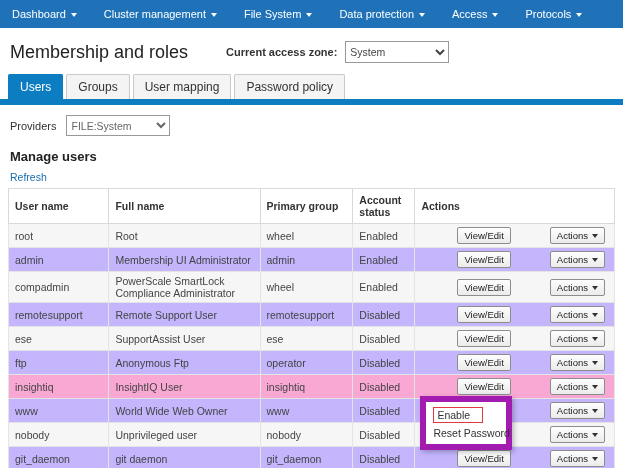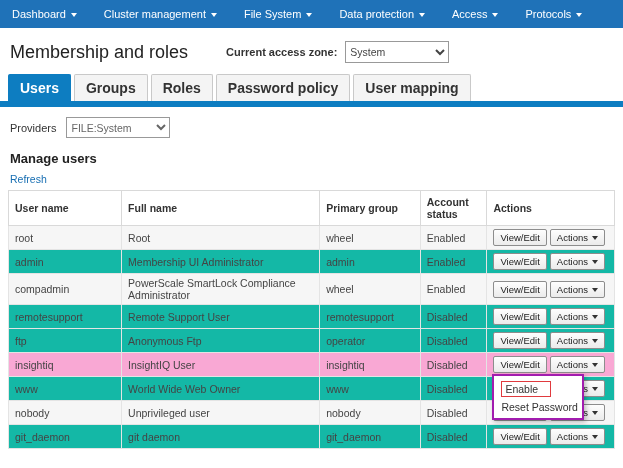--- a/index.html
+++ b/index.html
@@ -27,55 +27,55 @@
   .page-title { font-size: 18px; color: #222; font-weight: 400; }
   .zone-group { display: flex; align-items: center; gap: 8px; margin-left: 38px; }
   .zone-label { font-size: 11px; font-weight: 700; }
   select {
     font-family: "Liberation Sans", sans-serif; font-size: 10.5px;
     height: 22px; width: 104px; border: 1px solid #999; background: #fff; color: #444;
   }
   
   .tabs { display: flex; gap: 3px; padding: 0 8px; margin-top: 7px; }
   .tab {
-    font-size: 14px; font-weight: 700; padding: 5px 11px; cursor: pointer;
+    font-size: 12px; font-weight: 400; padding: 5px 11px; cursor: pointer;
     border: 1px solid #c9c9c9; border-bottom: none; border-radius: 2px 2px 0 0;
     background: #f4f4f4; color: #333;
   }
   .tab.active { background: #0d7dc1; border-color: #0d7dc1; color: #fff; }
   .blue-bar { height: 6px; background: #0d7dc1; width: 100%; }
   
   .providers-row { display: flex; align-items: center; gap: 10px; padding: 10px 10px 0 10px; font-size: 11px; }
   .providers-row select { height: 21px; color: #666; }
   
   .section-title { padding: 13px 10px 0 10px; font-size: 13px; font-weight: 700; color: #222; }
   .refresh-link { display: inline-block; padding: 7px 10px 5px 10px; font-size: 10.5px; color: #176eb2; text-decoration: none; cursor: pointer; }
   
   .table-wrap { margin: 0 8px; }
   table { width: 100%; border-collapse: collapse; font-size: 10.5px; }
   th {
     text-align: left; font-weight: 700; color: #333; background: #fff;
     border: 1px solid #d9d9d9; padding: 5px 6px;
   }
   td { border: 1px solid #e4e4e4; padding: 3px 6px; height: 21px; color: #444; }
   tr.row-odd td { background: #f6f6f6; }
-  tr.row-even td { background: #14b8a6; }
+  tr.row-even td { background: #c4b5fd; }
   tr.row-selected td { background: #f9a8d4; }
   .btn-small {
     font-family: "Liberation Sans", sans-serif; font-size: 9.5px; color: #222;
     padding: 2px 6px; border: 1px solid #8d8d8d; border-radius: 2px;
     background: linear-gradient(#fefefe, #ebebeb); cursor: pointer; margin-right: 3px;
-    display: inline-flex; align-items: center; line-height: 11px;
+    display: inline-flex; align-items: center; line-height: 11px; margin-left: 36px;
   }
   .actions-cell { white-space: nowrap; }
   .actions-cell.rel { position: relative; }
   
   .ctx-menu {
     position: absolute; top: 21px; left: 5px; width: 92px; z-index: 10;
-    background: #fff; border: 2px solid #a21caf; box-shadow: 2px 2px 5px rgba(0,0,0,.25);
+    background: #fff; border: 6px solid #a21caf; box-shadow: 2px 2px 5px rgba(0,0,0,.25);
     padding: 3px 0;
   }
   .ctx-item { font-size: 10.5px; color: #333; padding: 2px 7px; cursor: pointer; background: #fff; }
   .red-box { display: inline-block; border: 1px solid #e03a3e; padding: 1px 12px 1px 3px; }
 </style>
 </head>
 <body>
 
 
 
@@ -112,23 +112,22 @@
     <span class="zone-label">Current access zone:</span>
     <select>
       <option>System</option>
     </select>
   </div>
 </div>
 
 <div class="tabs">
   <div class="tab active">Users</div>
   <div class="tab">Groups</div>
-  <div class="tab">Roles</div>
+  <div class="tab">User mapping</div>
   <div class="tab">Password policy</div>
-  <div class="tab">User mapping</div>
 </div>
 <div class="blue-bar"></div>
 
 <div class="providers-row">
   <span>Providers</span>
   <select>
     <option>FILE:System</option>
   </select>
 </div>
 
@@ -187,20 +186,30 @@
         <tr class="row-even">
           <td>remotesupport</td>
           <td>Remote Support User</td>
           <td>remotesupport</td>
           <td>Disabled</td>
           <td class="actions-cell"><button class="btn-small">View/Edit</button><button class="btn-small">
               <span>Actions</span>
               <span class="caret dark"></span>
             </button></td>
         </tr>
+        <tr class="row-odd">
+          <td>ese</td>
+          <td>SupportAssist User</td>
+          <td>ese</td>
+          <td>Disabled</td>
+          <td class="actions-cell"><button class="btn-small">View/Edit</button><button class="btn-small">
+              <span>Actions</span>
+              <span class="caret dark"></span>
+            </button></td>
+        </tr>
         <tr class="row-even">
           <td>ftp</td>
           <td>Anonymous Ftp</td>
           <td>operator</td>
           <td>Disabled</td>
           <td class="actions-cell"><button class="btn-small">View/Edit</button><button class="btn-small">
               <span>Actions</span>
               <span class="caret dark"></span>
             </button></td>
         </tr>

